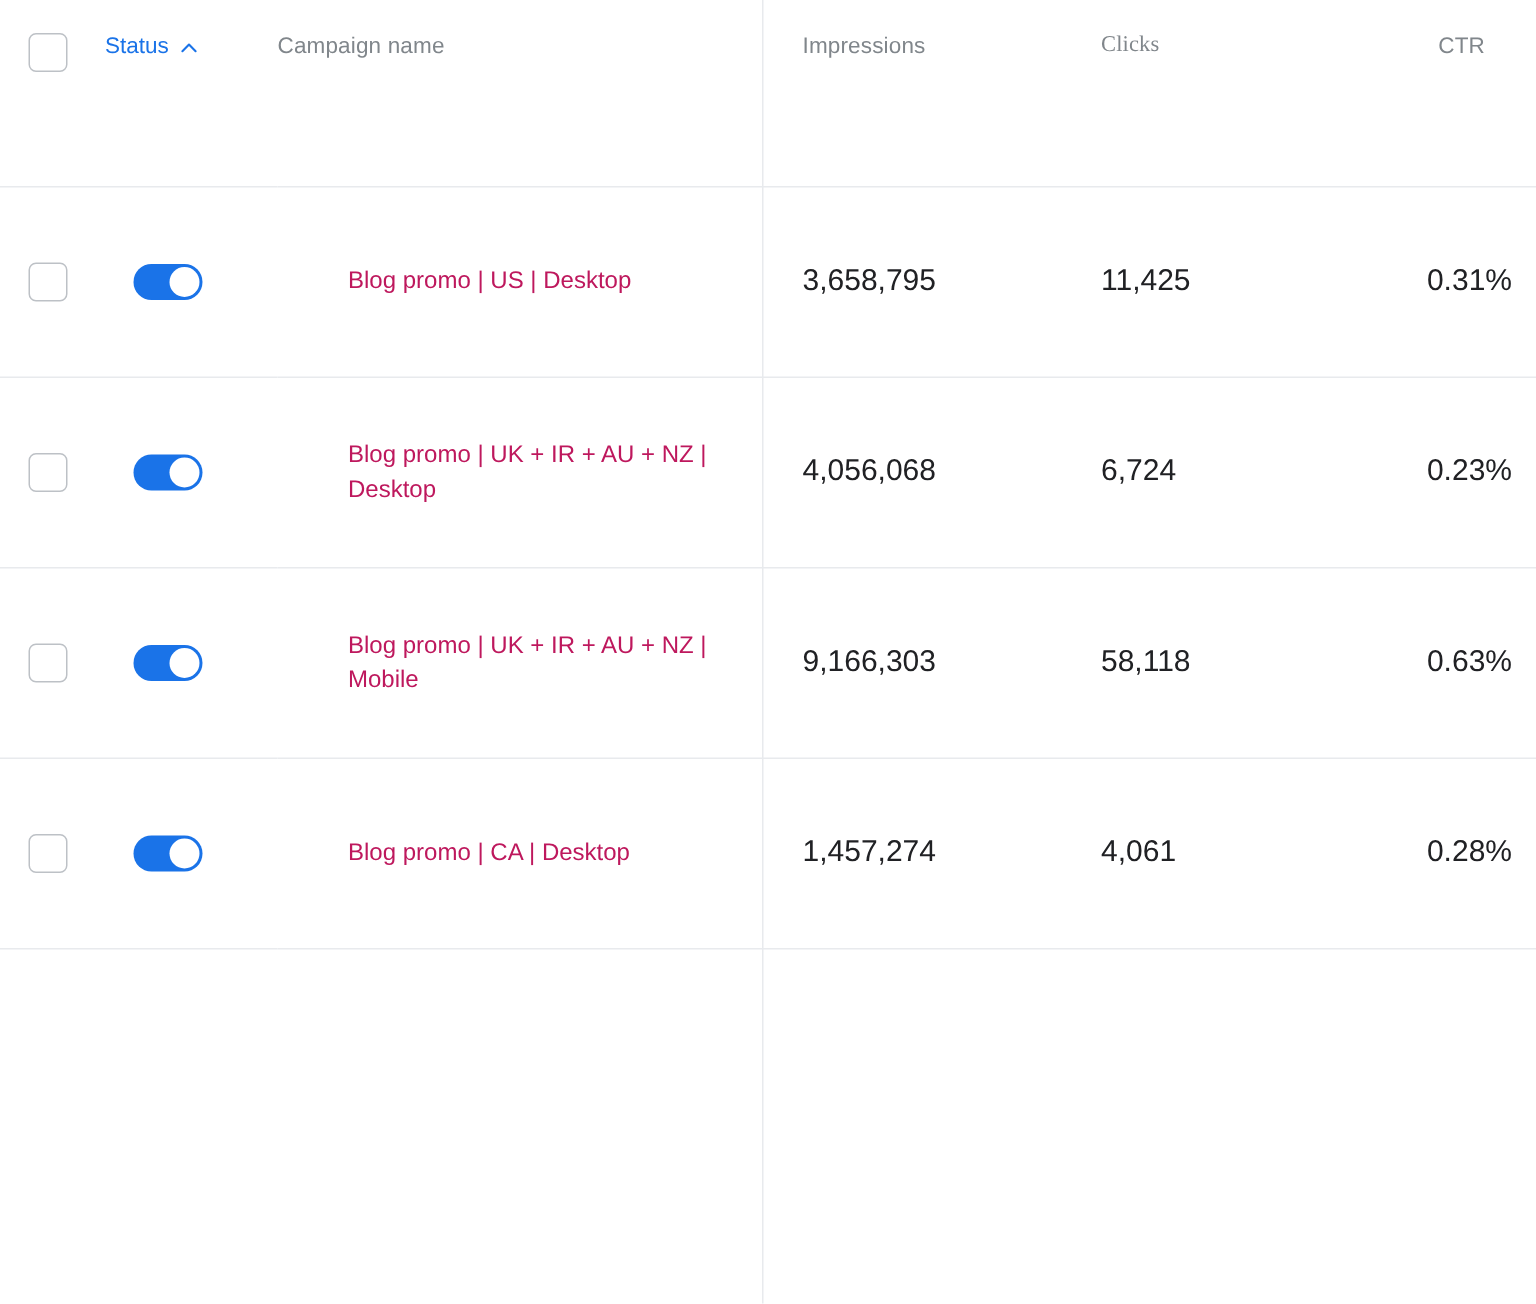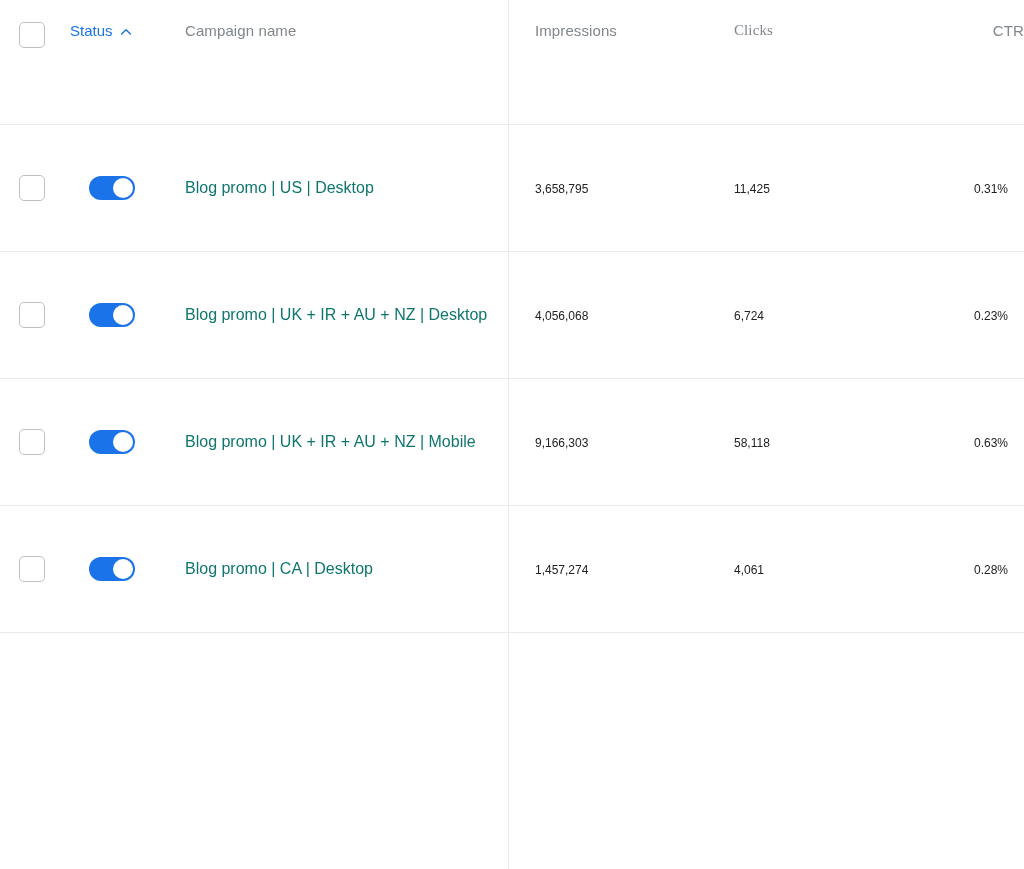--- a/index.html
+++ b/index.html
@@ -60,21 +60,21 @@
     font-size: 15px;
     color: #80868b;
     text-align: left;
     background: #fff;
   }
   th.th-check { padding-left: 0; }
   th.th-status { padding-left: 0; margin-left: 32px; }
   th.th-name   { padding-left: 0; margin-left: 48px; }
   th.th-impr   { padding-left: 27px; }
   th.th-clicks { padding-left: 28px; font-family: Liberation Serif, serif; }
-  th.th-ctr    { text-align: right; }
+  th.th-ctr    { padding-right: 34px; text-align: right; }
 
   .header-label {
     font-size: 15px;
     color: #80868b;
     letter-spacing: 0.1px;
     white-space: nowrap;
   }
 
   .status-head {
     display: inline-flex;
@@ -139,30 +139,31 @@
     color: #202124;
   }
   td.td-check   { padding: 0; }
   td.td-status  { padding: 0; }
   td.td-name    { padding: 0 20px 0 0; }
   td.td-impr    { padding-left: 27px; }
   td.td-clicks  { padding-left: 28px; }
   td.td-ctr     { padding-right: 16px; text-align: right; }
 
   .campaign-link {
-    color: #0f766e;
+    color: #be185d;
     font-size: 16px;
     line-height: 23px;
     text-decoration: none;
     cursor: pointer;
     display: inline-block;
+    margin-left: 47px;
   }
 
   .metric {
-    font-size: 12px;
+    font-size: 20px;
     color: #202124;
     white-space: nowrap;
   }
 </style>
 </head>
 <body>
 
 <div class="table-wrap">
 
   <div class="vertical-divider"></div>

